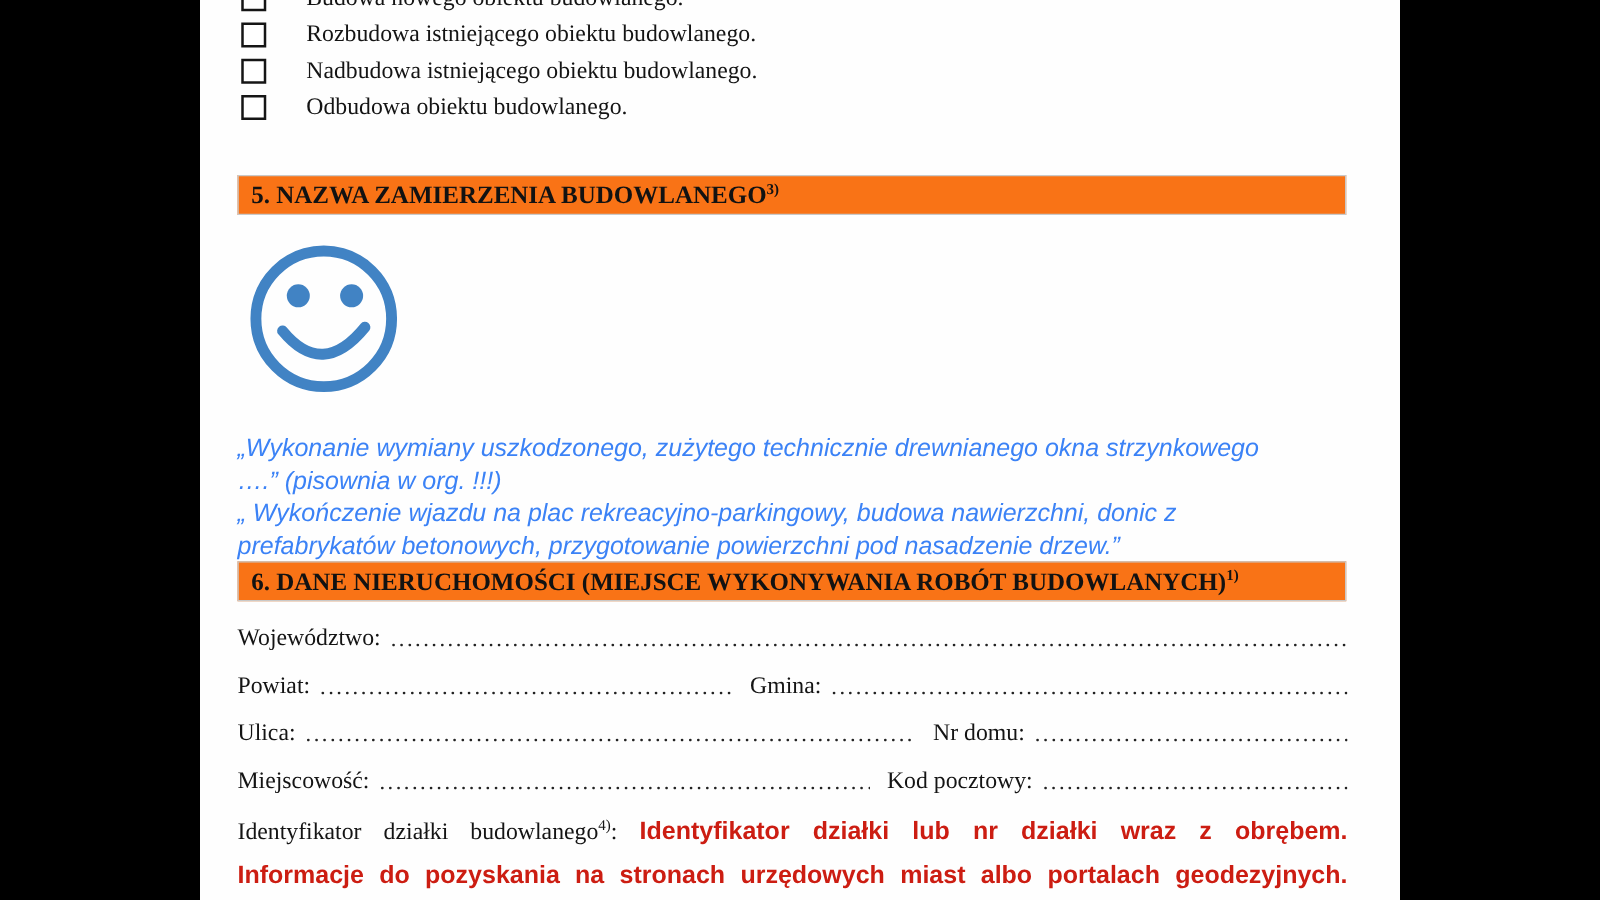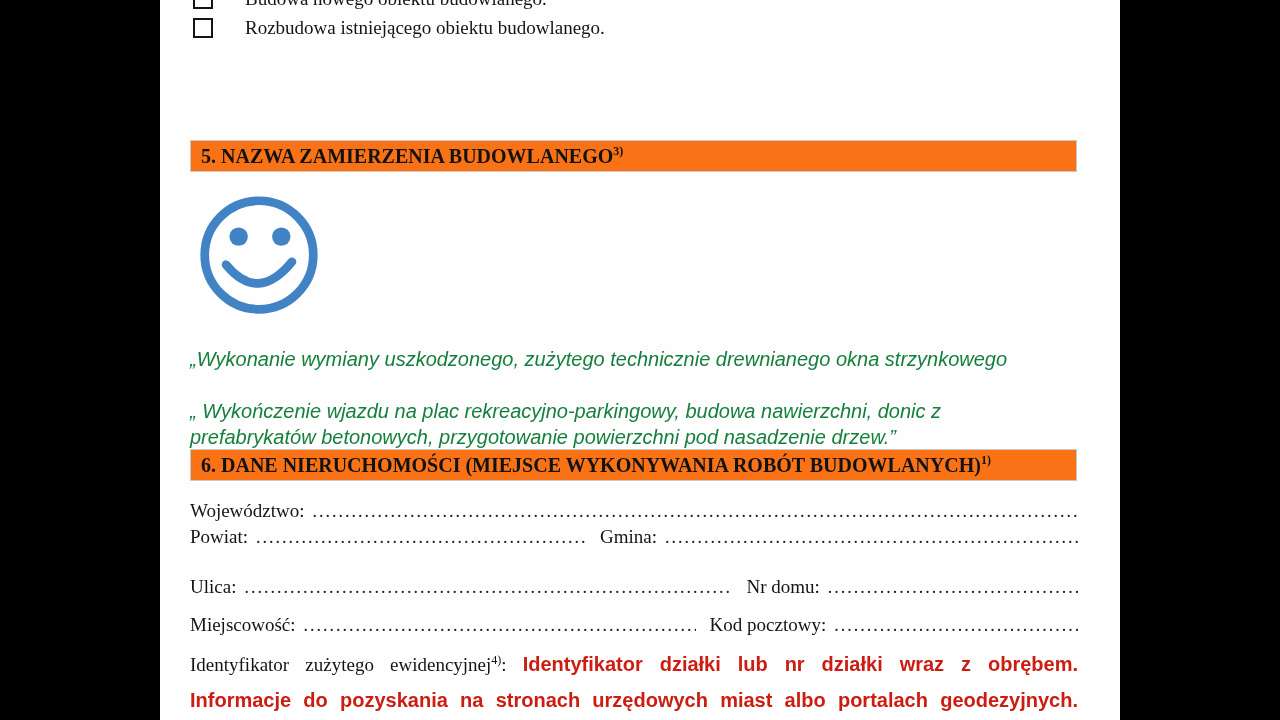--- a/index.html
+++ b/index.html
@@ -25,36 +25,36 @@
   .band-title { font-weight:bold; font-size:20px; color:#121212; white-space:nowrap; }
   .band sup { font-size:12px; font-weight:bold; }
   .band5 { top:140px; }
   .band6 { top:449px; }
 
   
   .smiley { position:absolute; left:36px; top:193px; width:126px; height:126px; }
 
   
   .anno { position:absolute; left:30px; width:895px; font-family:"Liberation Sans", sans-serif;
-          font-style:italic; font-size:20px; line-height:26px; color:#15803d; }
+          font-style:italic; font-size:20px; line-height:26px; color:#3b82f6; }
   .anno1 { top:346px; }
   .anno2 { top:398px; }
 
   
   .frow { position:absolute; left:30px; width:888px; display:flex; align-items:center;
           font-size:19px; color:#141414; white-space:nowrap; }
   .frow .lbl { flex:0 0 auto; }
   .dots { overflow:hidden; white-space:nowrap; letter-spacing:2px; color:#222;
           font-size:18px; margin-left:8px; }
   .dots.grow { flex:1 1 0; min-width:0; }
   .dots.fix1 { flex:0 0 330px; }
   .dots.fix2 { flex:0 0 488px; }
   .dots.fix3 { flex:0 0 392px; }
   .lbl2 { margin-left:14px; flex:0 0 auto; }
-  .r-woj { top:500px; } .r-pow { top:526px; } .r-uli { top:576px; } .r-mie { top:614px; }
+  .r-woj { top:500px; } .r-pow { top:538px; } .r-uli { top:576px; } .r-mie { top:614px; }
 
   
   .id-row { position:absolute; left:30px; top:653px; width:888px;
             text-align:justify; text-align-last:justify; font-size:19px; color:#141414; }
   .id-row sup { font-size:12px; }
   .red-bold { font-family:"Liberation Sans", sans-serif; font-weight:bold;
               font-size:20px; color:#cc1d12; }
   .last-line { position:absolute; left:30px; top:689px; width:888px;
                text-align:justify; text-align-last:justify;
                font-family:"Liberation Sans", sans-serif; font-weight:bold;
@@ -67,35 +67,44 @@
 
   <div class="cb-list">
     <div class="cb-row">
       <span class="cb-box"></span>
       <span class="cb-label">Budowa nowego obiektu budowlanego.</span>
     </div>
     <div class="cb-row">
       <span class="cb-box"></span>
       <span class="cb-label">Rozbudowa istniejącego obiektu budowlanego.</span>
     </div>
+    <div class="cb-row">
+      <span class="cb-box"></span>
+      <span class="cb-label">Nadbudowa istniejącego obiektu budowlanego.</span>
+    </div>
+    <div class="cb-row">
+      <span class="cb-box"></span>
+      <span class="cb-label">Odbudowa obiektu budowlanego.</span>
+    </div>
   </div>
 
   <div class="band band5">
     <span class="band-title"><span>5. NAZWA ZAMIERZENIA BUDOWLANEGO</span><sup>3)</sup></span>
   </div>
 
   <svg class="smiley" viewBox="0 0 130 130">
     <circle cx="65" cy="64" r="56" fill="none" stroke="#4183c4" stroke-width="9"></circle>
     <circle cx="44" cy="45" r="9.5" fill="#4183c4"></circle>
     <circle cx="88" cy="45" r="9.5" fill="#4183c4"></circle>
     <path d="M 31 74 Q 64 114 99 71" fill="none" stroke="#4183c4" stroke-width="9" stroke-linecap="round"></path>
   </svg>
 
   <div class="anno anno1">
     <div>„Wykonanie wymiany uszkodzonego, zużytego technicznie drewnianego okna strzynkowego</div>
+    <div>….” (pisownia w org. !!!)</div>
   </div>
 
   <div class="anno anno2">
     <div>„ Wykończenie wjazdu na plac rekreacyjno-parkingowy, budowa nawierzchni, donic z</div>
     <div>prefabrykatów betonowych, przygotowanie powierzchni pod nasadzenie drzew.”</div>
   </div>
 
   <div class="band band6">
     <span class="band-title"><span>6. DANE NIERUCHOMOŚCI (MIEJSCE WYKONYWANIA ROBÓT BUDOWLANYCH)</span><sup>1)</sup></span>
   </div>
@@ -120,19 +129,19 @@
   </div>
 
   <div class="frow r-mie">
     <span class="lbl">Miejscowość:</span>
     <span class="dots fix3">........................................................................................................................................................................................................................................</span>
     <span class="lbl lbl2">Kod pocztowy:</span>
     <span class="dots grow">........................................................................................................................................................................................................................................</span>
   </div>
 
   <div class="id-row">
-    <span><span>Identyfikator zużytego ewidencyjnej</span><sup>4)</sup><span>:</span></span>
+    <span><span>Identyfikator działki budowlanego</span><sup>4)</sup><span>:</span></span>
     <span class="red-bold">Identyfikator działki lub nr działki wraz z obrębem.</span>
   </div>
 
   <div class="last-line">Informacje do pozyskania na stronach urzędowych miast albo portalach geodezyjnych.</div>
 
 </div>
 
 </body></html>

